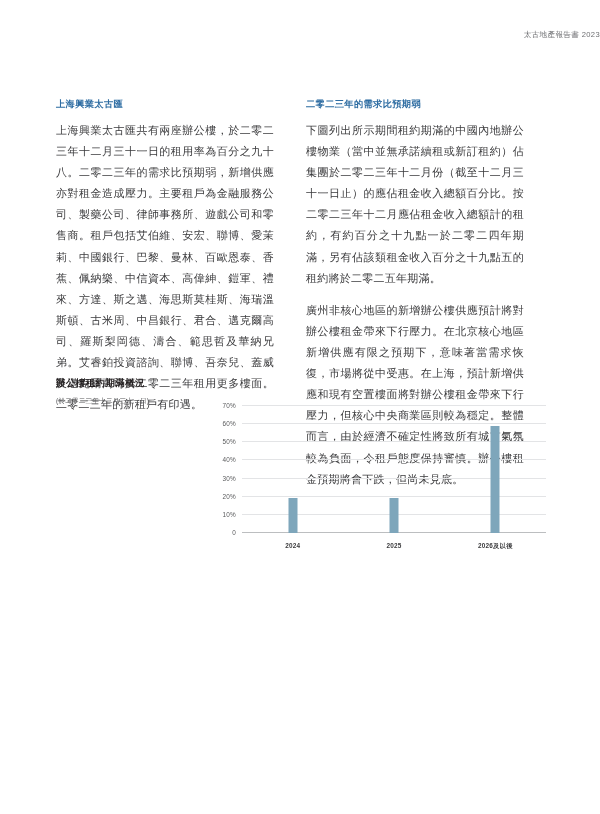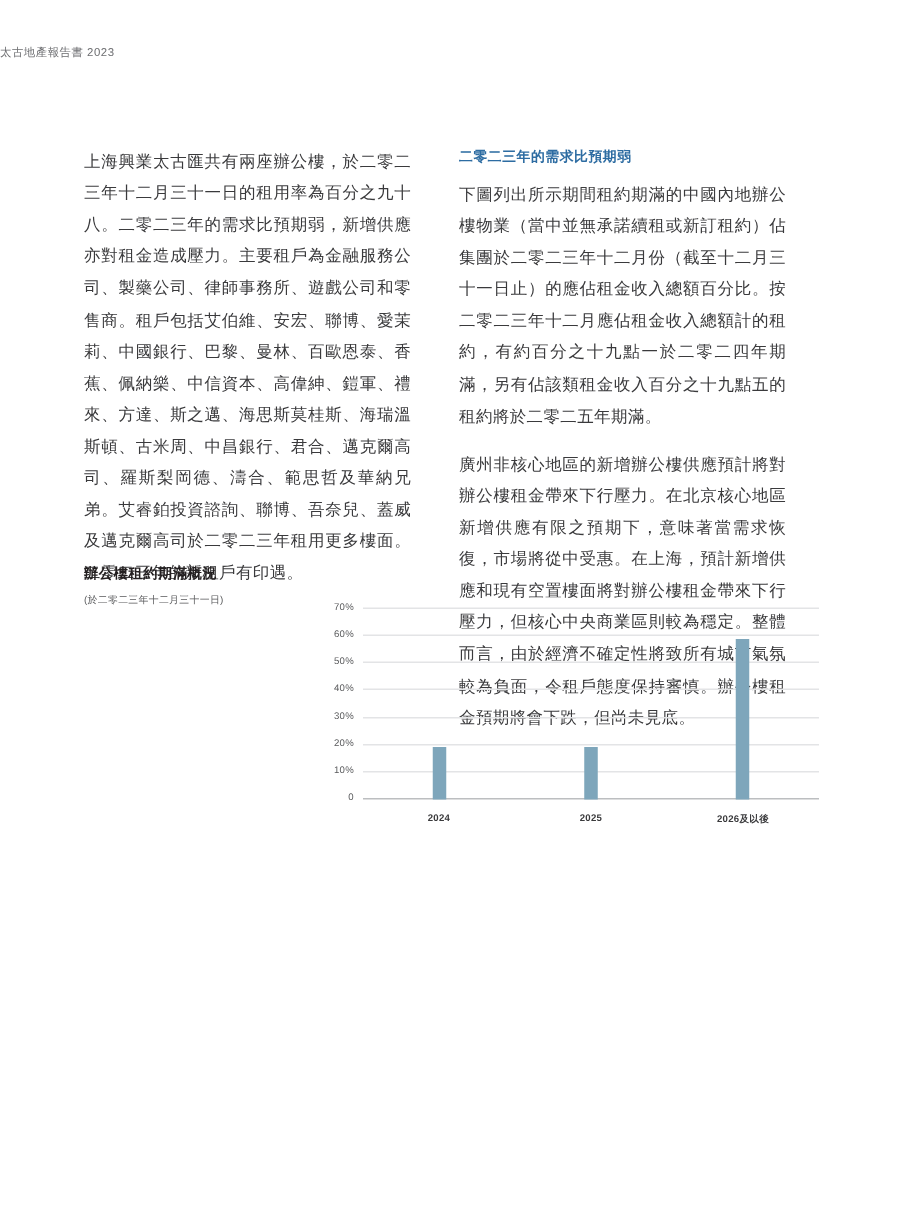--- a/index.html
+++ b/index.html
@@ -21,21 +21,21 @@
     overflow: hidden;
     box-sizing: border-box;
   }
 
   
   .running-header {
     position: absolute;
     top: 30px;
     left: 0;
     right: 0;
-    text-align: left;
+    text-align: right;
     font-size: 7.6px;
     letter-spacing: 0.35px;
     color: #6d6e71;
     font-weight: 400;
   }
 
   
   .columns {
     position: absolute;
     top: 98px;
@@ -167,20 +167,21 @@
 </head>
 <body>
 
 <div class="page">
 
   <div class="running-header">太古地產報告書 2023</div>
 
   <div class="columns">
 
     <div class="col left">
+      <h2 class="col-heading">上海興業太古匯</h2>
       <p>上海興業太古匯共有兩座辦公樓，於二零二三年十二月三十一日的租用率為百分之九十八。二零二三年的需求比預期弱，新增供應亦對租金造成壓力。主要租戶為金融服務公司、製藥公司、律師事務所、遊戲公司和零售商。租戶包括艾伯維、安宏、聯博、愛茉莉、中國銀行、巴黎、曼林、百歐恩泰、香蕉、佩納樂、中信資本、高偉紳、鎧軍、禮來、方達、斯之邁、海思斯莫桂斯、海瑞溫斯頓、古米周、中昌銀行、君合、邁克爾高司、羅斯梨岡德、濤合、範思哲及華納兄弟。艾睿鉑投資諮詢、聯博、吾奈兒、蓋威及邁克爾高司於二零二三年租用更多樓面。二零二三年的新租戶有印遇。</p>
     </div>
 
     <div class="col right">
       <h2 class="col-heading">二零二三年的需求比預期弱</h2>
       <p>下圖列出所示期間租約期滿的中國內地辦公樓物業（當中並無承諾續租或新訂租約）佔集團於二零二三年十二月份（截至十二月三十一日止）的應佔租金收入總額百分比。按二零二三年十二月應佔租金收入總額計的租約，有約百分之十九點一於二零二四年期滿，另有佔該類租金收入百分之十九點五的租約將於二零二五年期滿。</p>
       <p>廣州非核心地區的新增辦公樓供應預計將對辦公樓租金帶來下行壓力。在北京核心地區新增供應有限之預期下，意味著當需求恢復，市場將從中受惠。在上海，預計新增供應和現有空置樓面將對辦公樓租金帶來下行壓力，但核心中央商業區則較為穩定。整體而言，由於經濟不確定性將致所有城市氣氛較為負面，令租戶態度保持審慎。辦公樓租金預期將會下跌，但尚未見底。</p>
     </div>
 
   </div>

